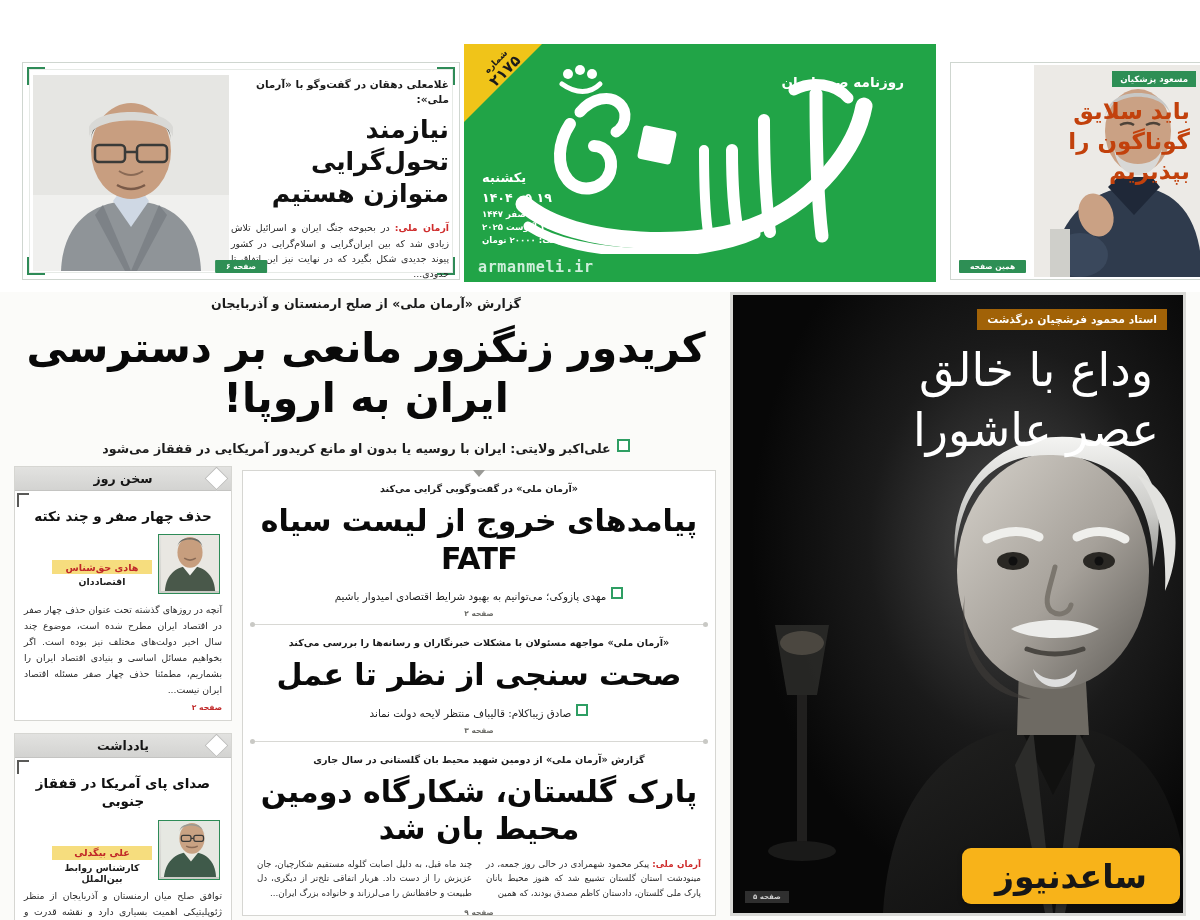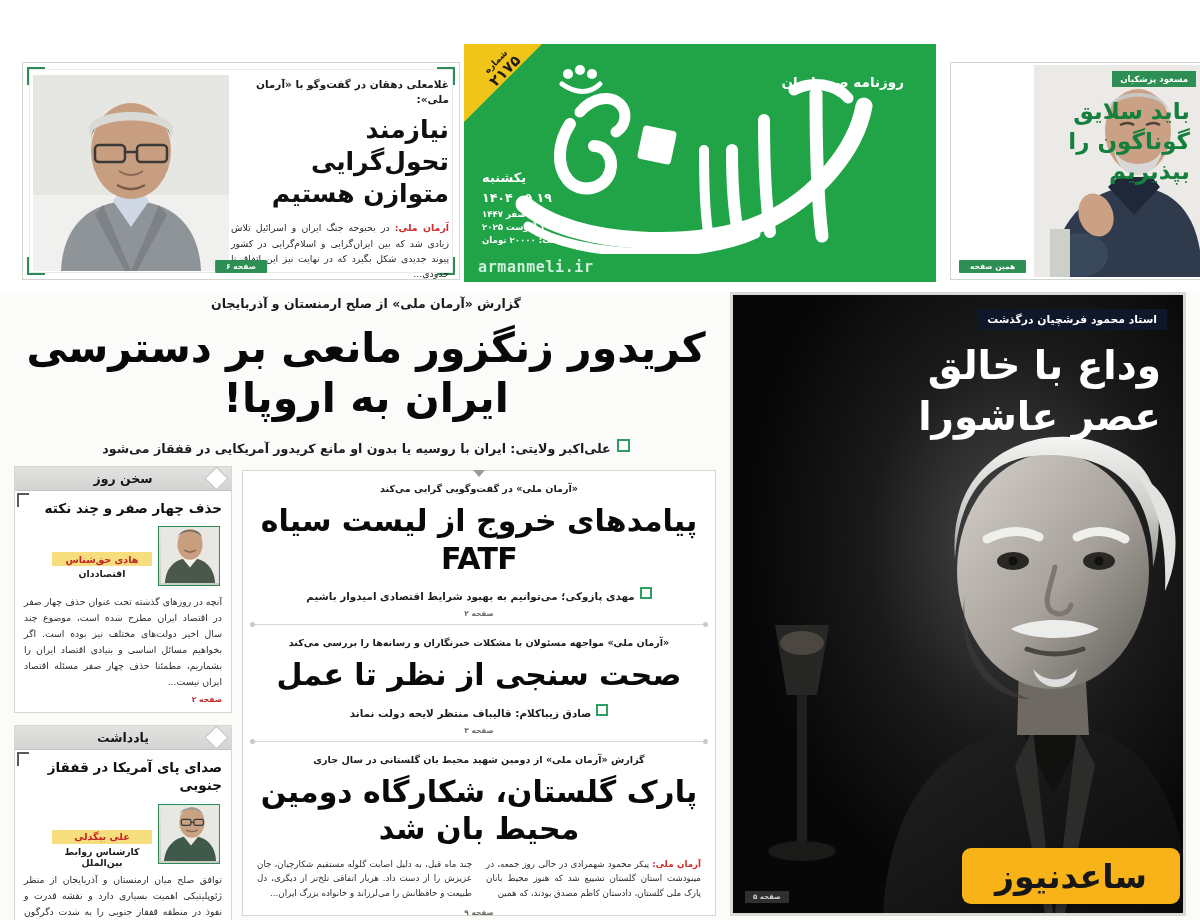--- a/index.html
+++ b/index.html
@@ -56,21 +56,21 @@
      letter-spacing:.6px;direction:ltr;font-family:"DejaVu Sans Mono","Liberation Mono",monospace;}
 
   
   .tr-art{position:absolute;left:950px;top:62px;width:255px;height:218px;background:#fff;
      border:1px solid #cfd6d0;box-sizing:border-box;}
   .tr-photo{position:absolute;right:2px;top:2px;width:168px;height:212px;
      background:linear-gradient(200deg,#eceae6 0%,#dedcd8 40%,#cdcbc6 100%);overflow:hidden;}
   .tr-kicker{position:absolute;right:8px;top:8px;background:#2e8f55;color:#fff;font-size:8.6px;
      font-weight:bold;padding:3px 8px;z-index:3;}
   .tr-head{position:absolute;right:14px;top:34px;width:122px;text-align:right;z-index:3;
-     font-size:23px;font-weight:bold;line-height:1.3;color:#15803d;letter-spacing:-.4px;}
+     font-size:23px;font-weight:bold;line-height:1.3;color:#c2410c;letter-spacing:-.4px;}
 
   
   .mainhead{position:absolute;left:16px;top:296px;width:700px;}
   .mh-kicker{text-align:center;font-size:12.5px;font-weight:bold;color:#1a1a1a;}
   .mh-title{text-align:center;font-size:41px;font-weight:bold;color:#090909;margin-top:12px;
      line-height:1.22;letter-spacing:-1.1px;}
   .mh-deck{text-align:center;font-size:12.6px;font-weight:bold;color:#1d1d1d;margin-top:16px;}
   .sqbullet{display:inline-block;width:9px;height:9px;border:2px solid #2e9e63;background:#fff;
      margin-left:6px;vertical-align:1px;}
 
@@ -79,21 +79,21 @@
   .side-box{position:relative;background:#fff;border:1px solid #d6d6d2;box-sizing:border-box;
      padding:0 9px 8px 9px;margin-bottom:12px;}
   .side-hd{position:relative;height:23px;margin:0 -9px;background:linear-gradient(180deg,#e2e2e0,#d3d3d1);
      border-bottom:1px solid #c4c4c2;}
   .side-hd span{position:absolute;inset:0;display:flex;align-items:center;justify-content:center;
      font-size:12.5px;font-weight:bold;color:#151515;letter-spacing:-.2px;}
   .side-diamond{position:absolute;right:6px;top:3px;width:15px;height:15px;background:#fff;
      border:1px solid #bdbdbb;transform:rotate(45deg);}
   .side-brk{position:absolute;left:2px;top:26px;width:10px;height:12px;border-left:2px solid #5a5a58;
      border-top:2px solid #5a5a58;}
-  .side-title{text-align:right;font-size:13.5px;font-weight:bold;color:#111;margin-top:8px;line-height:1.35;}
+  .side-title{text-align:center;font-size:13.5px;font-weight:bold;color:#111;margin-top:16px;line-height:1.35;}
   .side-auth{position:relative;min-height:62px;margin-top:9px;}
   .side-auth .photo{position:absolute;right:2px;top:0;width:60px;height:58px;
      background:linear-gradient(170deg,#e4e4e0,#c9c9c4);border:1px solid #2e8b57;}
   .side-auth .nm{position:absolute;right:70px;top:26px;width:100px;text-align:center;
      background:#f6dd7e;color:#c02727;font-size:9.6px;font-weight:bold;padding:1.5px 0;}
   .side-auth .rl{position:absolute;right:70px;top:42px;width:100px;text-align:center;
      font-size:9.4px;font-weight:bold;color:#1c1c1c;}
   .side-body{font-size:9.3px;line-height:1.72;color:#2b2b2b;text-align:justify;margin-top:6px;}
   .side-more{text-align:right;font-size:7.6px;font-weight:bold;color:#c02727;margin-top:5px;}
 
@@ -104,33 +104,33 @@
   .c-sep{height:1px;background:#d8d8d4;margin:0 10px;position:relative;}
   .c-sep::before,.c-sep::after{content:"";position:absolute;top:-2px;width:5px;height:5px;
      border-radius:50%;background:#c9c9c5;}
   .c-sep::before{left:-3px;} .c-sep::after{right:-3px;}
   .c-tick{position:absolute;left:50%;top:-1px;transform:translateX(-50%);
      width:0;height:0;border-left:6px solid transparent;border-right:6px solid transparent;
      border-top:7px solid #9a9a96;}
   .c-kicker{text-align:center;font-size:9.6px;font-weight:bold;color:#1b1b1b;}
   .c-head{text-align:center;font-size:30px;font-weight:bold;color:#0a0a0a;margin-top:8px;
      line-height:1.25;letter-spacing:-.7px;}
-  .c-deck{text-align:center;font-size:10.4px;font-weight:bold;color:#1d1d1d;margin-top:10px;}
+  .c-deck{text-align:center;font-size:10.4px;font-weight:normal;color:#1d1d1d;margin-top:10px;}
   .c-deck .sqbullet{width:8px;height:8px;border-width:2px;margin-left:5px;}
   .c-page{text-align:center;font-size:7.4px;color:#6a6a66;margin-top:7px;font-weight:bold;}
   .c-cols{display:flex;gap:14px;margin-top:9px;direction:rtl;}
   .c-cols div{flex:1;font-size:8.7px;line-height:1.7;color:#2b2b2b;text-align:justify;}
 
   
   .obit{position:absolute;left:730px;top:292px;width:456px;height:624px;background:#0b0b0b;
      border:3px solid #d9d9d6;box-sizing:border-box;overflow:hidden;}
-  .obit-kicker{position:absolute;right:16px;top:14px;background:#0f172a;color:#fff;
+  .obit-kicker{position:absolute;right:16px;top:14px;background:#a16207;color:#fff;
      font-size:10.8px;font-weight:bold;padding:4px 10px;z-index:5;letter-spacing:-.2px;}
-  .obit-head{position:absolute;right:22px;top:46px;width:250px;text-align:right;z-index:5;
-     color:#fff;font-size:39px;font-weight:bold;line-height:1.3;letter-spacing:-1px;}
+  .obit-head{position:absolute;right:22px;top:46px;width:250px;text-align:center;z-index:5;
+     color:#fff;font-size:46px;font-weight:normal;line-height:1.3;letter-spacing:-1px;}
   .obit-photo{position:absolute;inset:0;z-index:1;}
   .obit-badge{position:absolute;left:12px;bottom:10px;background:#2f2f2f;color:#cfcfcf;
      font-size:7px;padding:2px 8px;z-index:6;font-weight:bold;}
 
   
   .wm{position:absolute;left:962px;top:848px;width:218px;height:56px;background:#f8b319;
      border-radius:9px;display:flex;align-items:center;justify-content:center;z-index:40;
      box-shadow:0 2px 5px rgba(0,0,0,.28);}
   .wm span{font-size:33px;font-weight:bold;color:#171717;letter-spacing:-1px;}
 </style>

